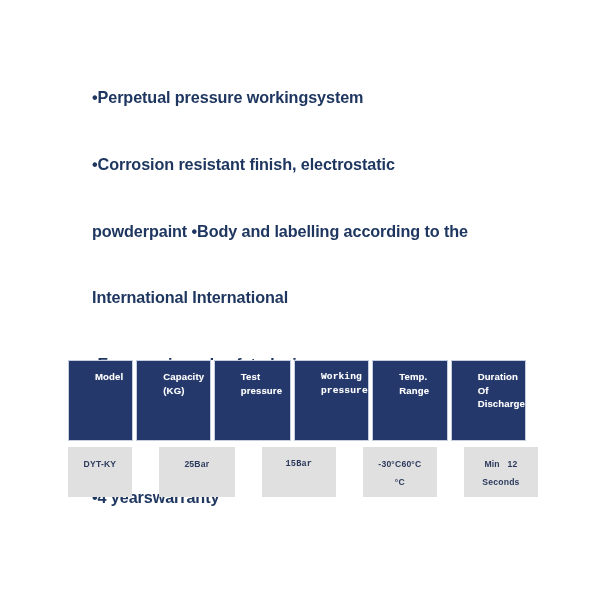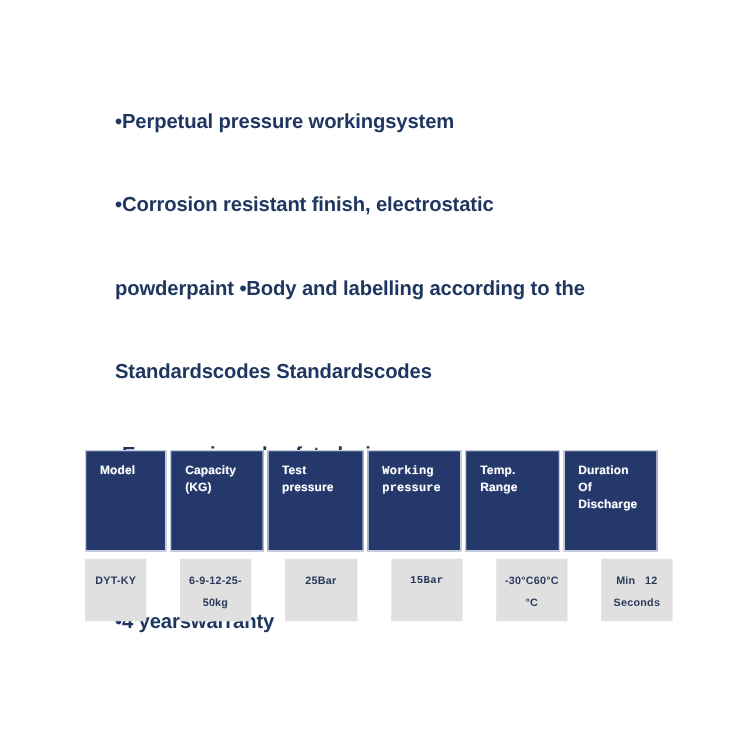--- a/index.html
+++ b/index.html
@@ -57,21 +57,21 @@
   }
   .spec-cell {
     box-sizing: border-box;
     position: relative;
     overflow: hidden;
   }
   .header-row .spec-cell {
     background: #24386b;
     border: 1px solid #c5cede;
     margin-right: 3px;
-    padding: 9px 0 0 11px;
+    padding: 9px 0 0 26px;
   }
   .header-row .spec-cell:last-child {
     margin-right: 12px;
   }
   .header-row .cell-text {
     display: block;
     color: #ffffff;
     font-size: 9.6px;
     font-weight: bold;
     line-height: 13.6px;
@@ -110,21 +110,21 @@
   .col-5 { width: 80px; }
 </style>
 </head>
 <body>
 
 <div class="features">
   <p>
     <span class="bullet-line">•Perpetual pressure workingsystem</span>
     <span class="bullet-line">•Corrosion resistant finish, electrostatic</span>
     <span class="bullet-line">powderpaint •Body and labelling according to the</span>
-    <span class="bullet-line">Standardscodes Standardscodes</span>
+    <span class="bullet-line">International International</span>
     <span class="bullet-line">•Ergonomic and safetydesign</span>
     <span class="bullet-line">•Safety valve</span>
     <span class="bullet-line">•4 yearswarranty</span>
   </p>
 </div>
 
 <div class="spec-table">
 
   <div class="spec-row header-row">
     <div class="spec-cell col-0">
@@ -150,24 +150,20 @@
       <span class="cell-text">Duration</span>
       <span class="cell-text">Of</span>
       <span class="cell-text">Discharge</span>
     </div>
   </div>
 
   <div class="spec-row data-row">
     <div class="spec-cell col-0">
       <span class="cell-text">DYT-KY</span>
     </div>
-    <div class="spec-cell col-1">
-      <span class="cell-text">6-9-12-25-</span>
-      <span class="cell-text">50kg</span>
-    </div>
     <div class="spec-cell col-2">
       <span class="cell-text">25Bar</span>
     </div>
     <div class="spec-cell col-3">
       <span class="cell-text">15Bar</span>
     </div>
     <div class="spec-cell col-4">
       <span class="cell-text">-30°C60°C</span>
       <span class="cell-text">°C</span>
     </div>

